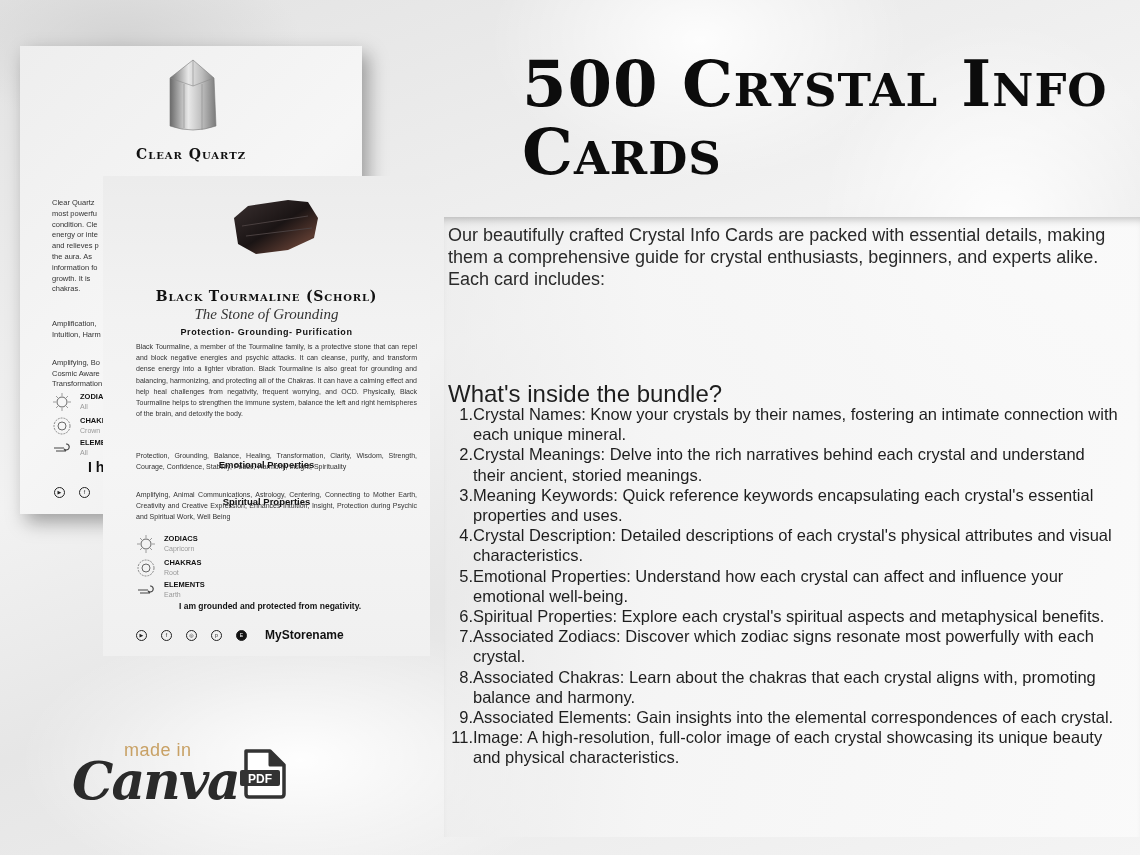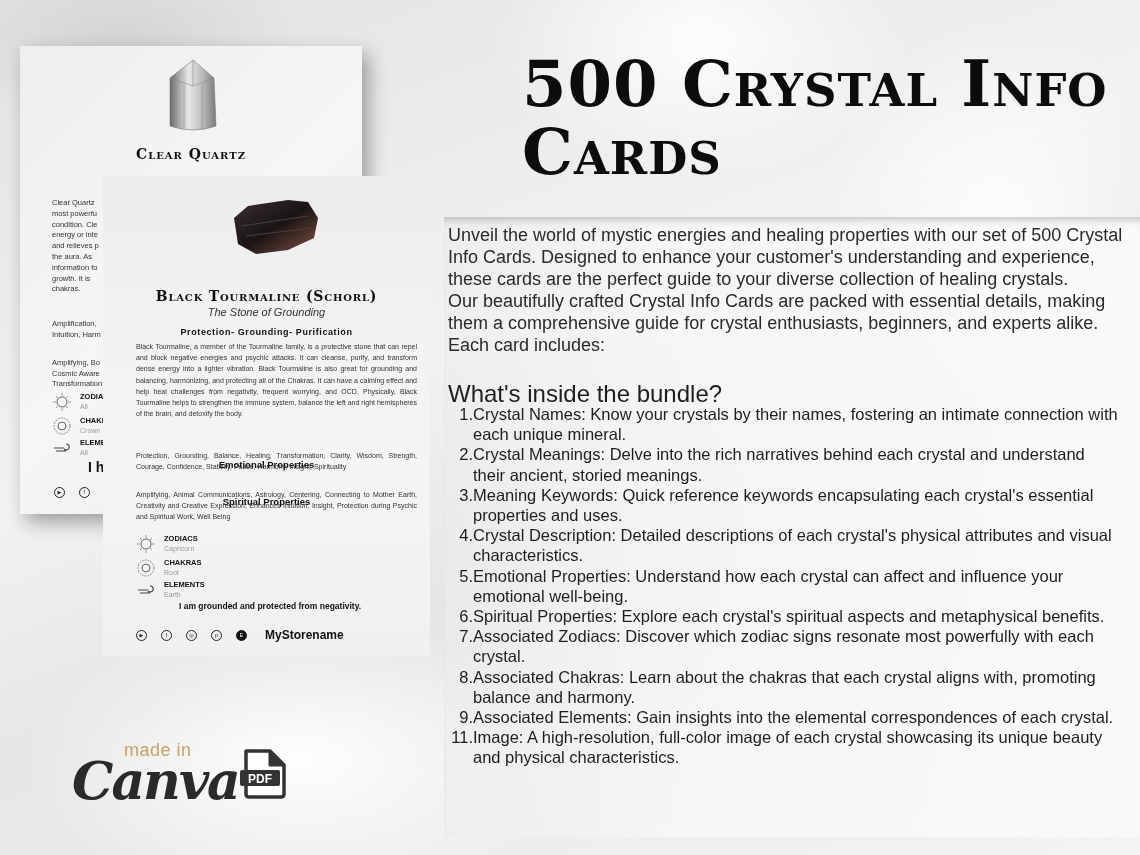--- a/index.html
+++ b/index.html
@@ -35,21 +35,21 @@
   .social .s.fill{background:#111;color:#fff;}
   .social .store{font-weight:bold;font-size:12px;color:#111;margin-left:4px;}
   .card1 .social{left:34px;top:441px;}
   
   .card2{position:absolute;left:103px;top:176px;width:327px;height:480px;
     background:linear-gradient(180deg,#ececec 0%,#f2f2f2 30%,#f5f5f5 60%,#f0f0f0 100%);}
   .card2 .crystal-img{position:absolute;left:125px;top:20px;width:95px;height:60px;}
   .card2 .name{position:absolute;left:0;width:327px;top:112px;text-align:center;
     font-family:"DejaVu Serif",serif;font-weight:bold;font-size:14px;letter-spacing:.8px;color:#111;font-variant:small-caps;}
   .card2 .tagline{position:absolute;left:0;width:327px;top:130px;text-align:center;
-    font-family:Liberation Sans, sans-serif;font-style:italic;font-size:11px;color:#333;}
+    font-family:Liberation Serif, serif;font-style:italic;font-size:15px;color:#333;}
   .card2 .kw-head{position:absolute;left:0;width:327px;top:151px;text-align:center;font-weight:bold;font-size:9px;letter-spacing:.6px;color:#111;}
   .card2 .desc{position:absolute;left:33px;top:165px;width:281px;font-size:7px;line-height:11.2px;color:#333;text-align:justify;}
   .card2 .sec-h{position:absolute;left:0;width:327px;text-align:center;font-weight:bold;font-size:9.5px;color:#111;margin-top:20px;}
   .card2 .sec-b{position:absolute;left:33px;width:281px;font-size:7px;line-height:11px;color:#333;text-align:justify;}
   .card2 .aff{position:absolute;left:76px;top:425px;font-weight:bold;font-size:8.5px;color:#111;}
   .card2 .social{left:33px;top:452px;}
   
   .title{position:absolute;left:522px;top:50px;width:620px;
     font-family:"DejaVu Serif",serif;font-weight:bold;font-size:64px;line-height:68px;color:#0c0c0c;font-variant:small-caps;letter-spacing:1px;}
   .panel{position:absolute;left:444px;top:217px;width:696px;height:620px;
@@ -222,21 +222,20 @@
 </div>
 
 <div class="title">
   <div>500 Crystal Info</div>
   <div>Cards</div>
 </div>
 
 <div class="panel"></div>
 
 <div class="intro">
-  <p>Unveil the world of mystic energies and healing properties with our set of 500 Crystal Info Cards. Designed to enhance your customer's understanding and experience, these cards are the perfect guide to your diverse collection of healing crystals.</p>
   <p>Our beautifully crafted Crystal Info Cards are packed with essential details, making them a comprehensive guide for crystal enthusiasts, beginners, and experts alike. Each card includes:</p>
 </div>
 
 <div class="bundle-h">What's inside the bundle?</div>
 
 <ol class="list">
   <li>
       <span class="num">1.</span>
       <span class="txt">Crystal Names: Know your crystals by their names, fostering an intimate connection with each unique mineral.</span>
     </li>

